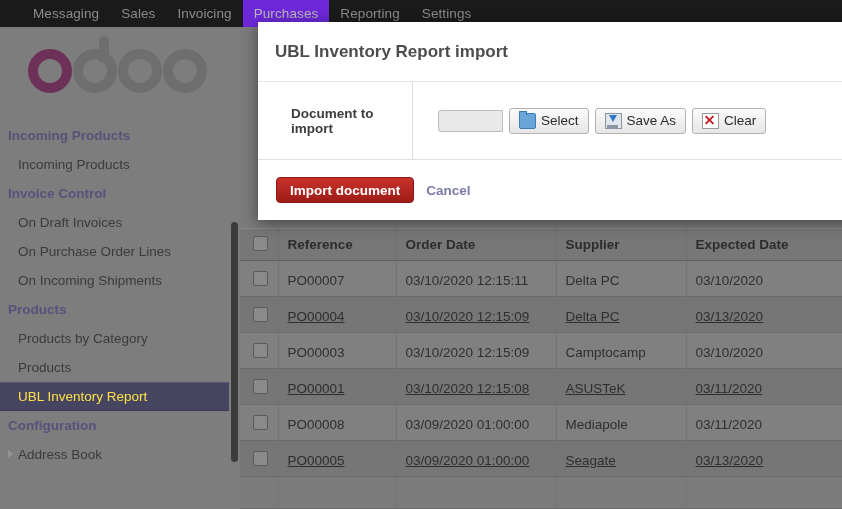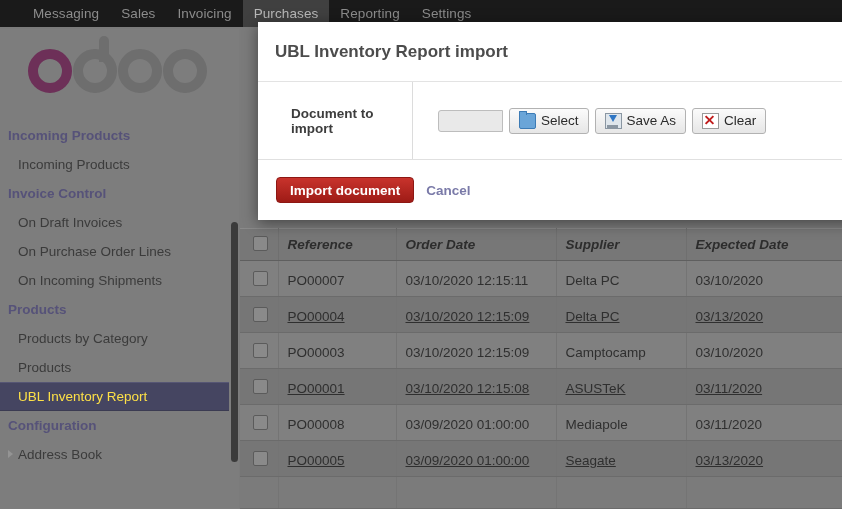--- a/index.html
+++ b/index.html
@@ -32,21 +32,21 @@
     display: flex;
     align-items: center;
     padding: 0 11px;
     color: #8c8c8c;
     font-size: 13.5px;
     letter-spacing: .1px;
     white-space: nowrap;
     cursor: pointer;
   }
   #topbar .nav-item.active {
-    background: #404040;
+    background: #6d28d9;
     color: #b9b9b9;
   }
 
   
   #sidebar {
     position: absolute;
     top: 29px; left: 0;
     width: 239px;
     height: 480px;
     background: #7d7d7d;
@@ -159,21 +159,20 @@
     background: #777777;
     color: #2d2d2d;
     font-size: 13.5px;
     font-weight: bold;
     text-align: left;
     height: 31px;
     padding: 0 0 0 9px;
     border-bottom: 1px solid #5f5f5f;
     border-right: 1px solid #6f6f6f;
     border-top: 1px solid #8a8a8a;
-    font-style: italic;
   }
   table.list td {
     color: #2f2f2f;
     font-size: 13.5px;
     height: 32px;
     padding: 3px 0 0 9px;
     border-bottom: 1px solid #6b6b6b;
     border-right: 1px solid #747474;
   }
   table.list tr.odd td { background: #808080; }

